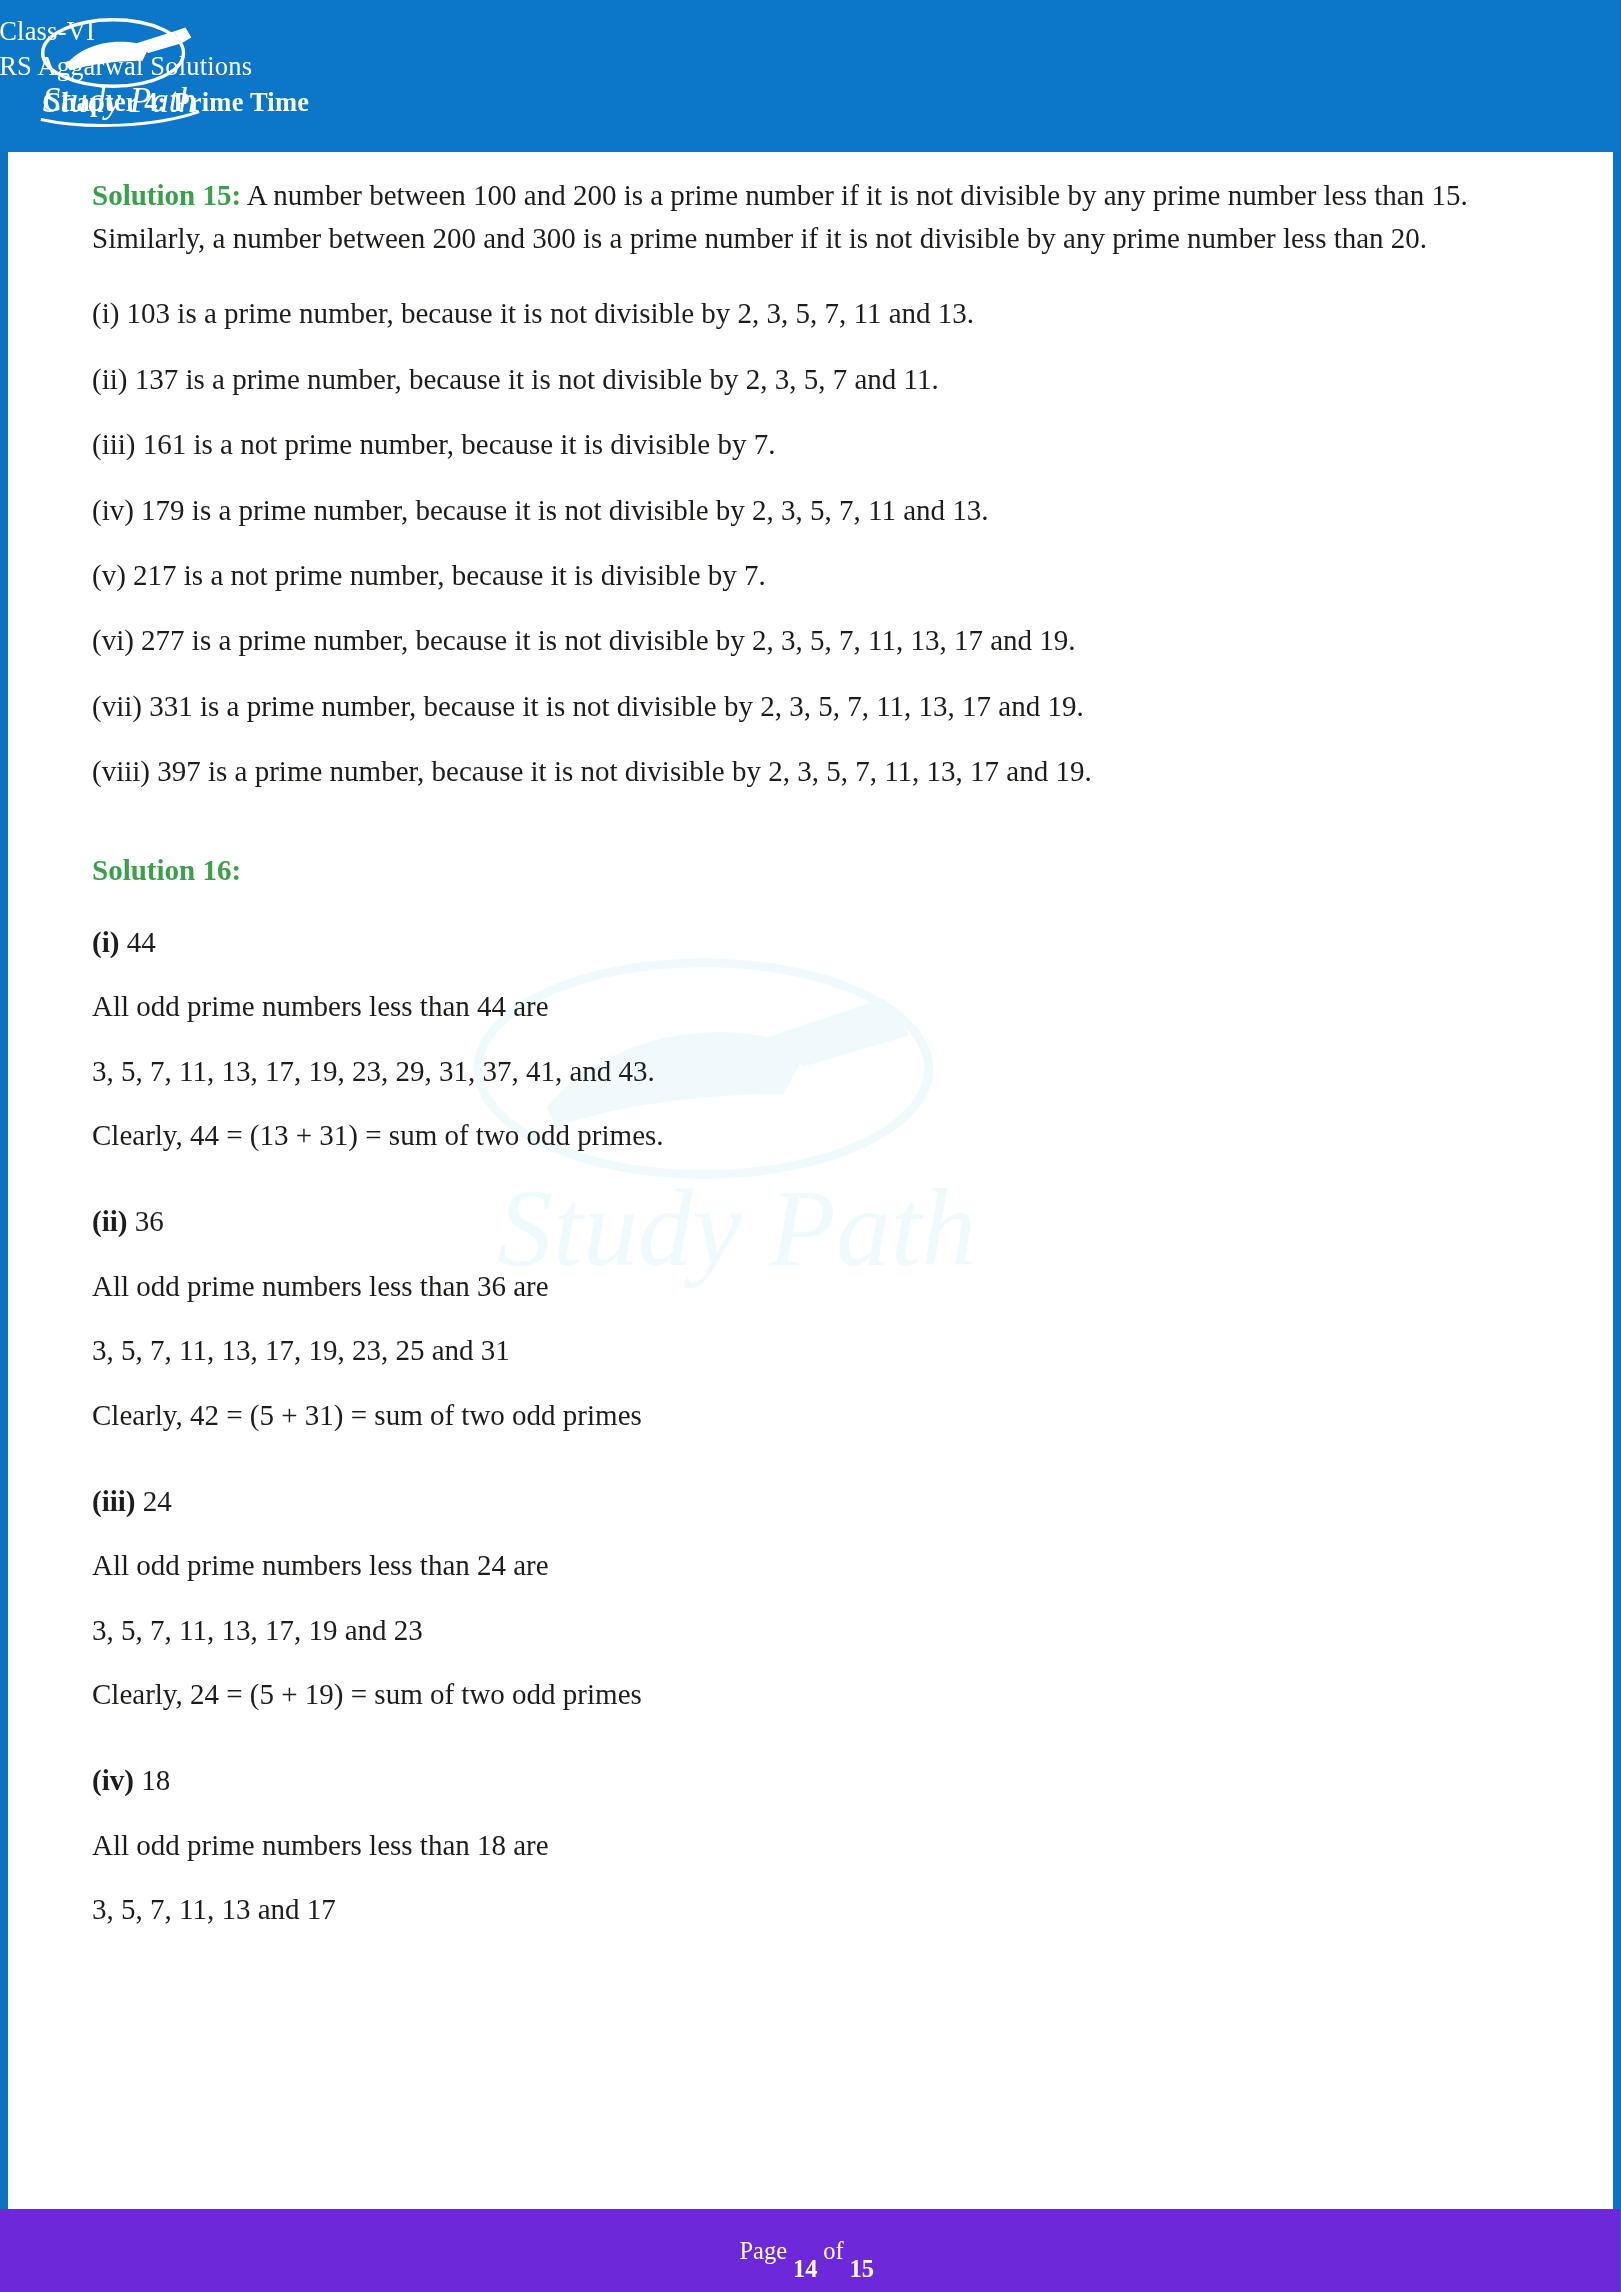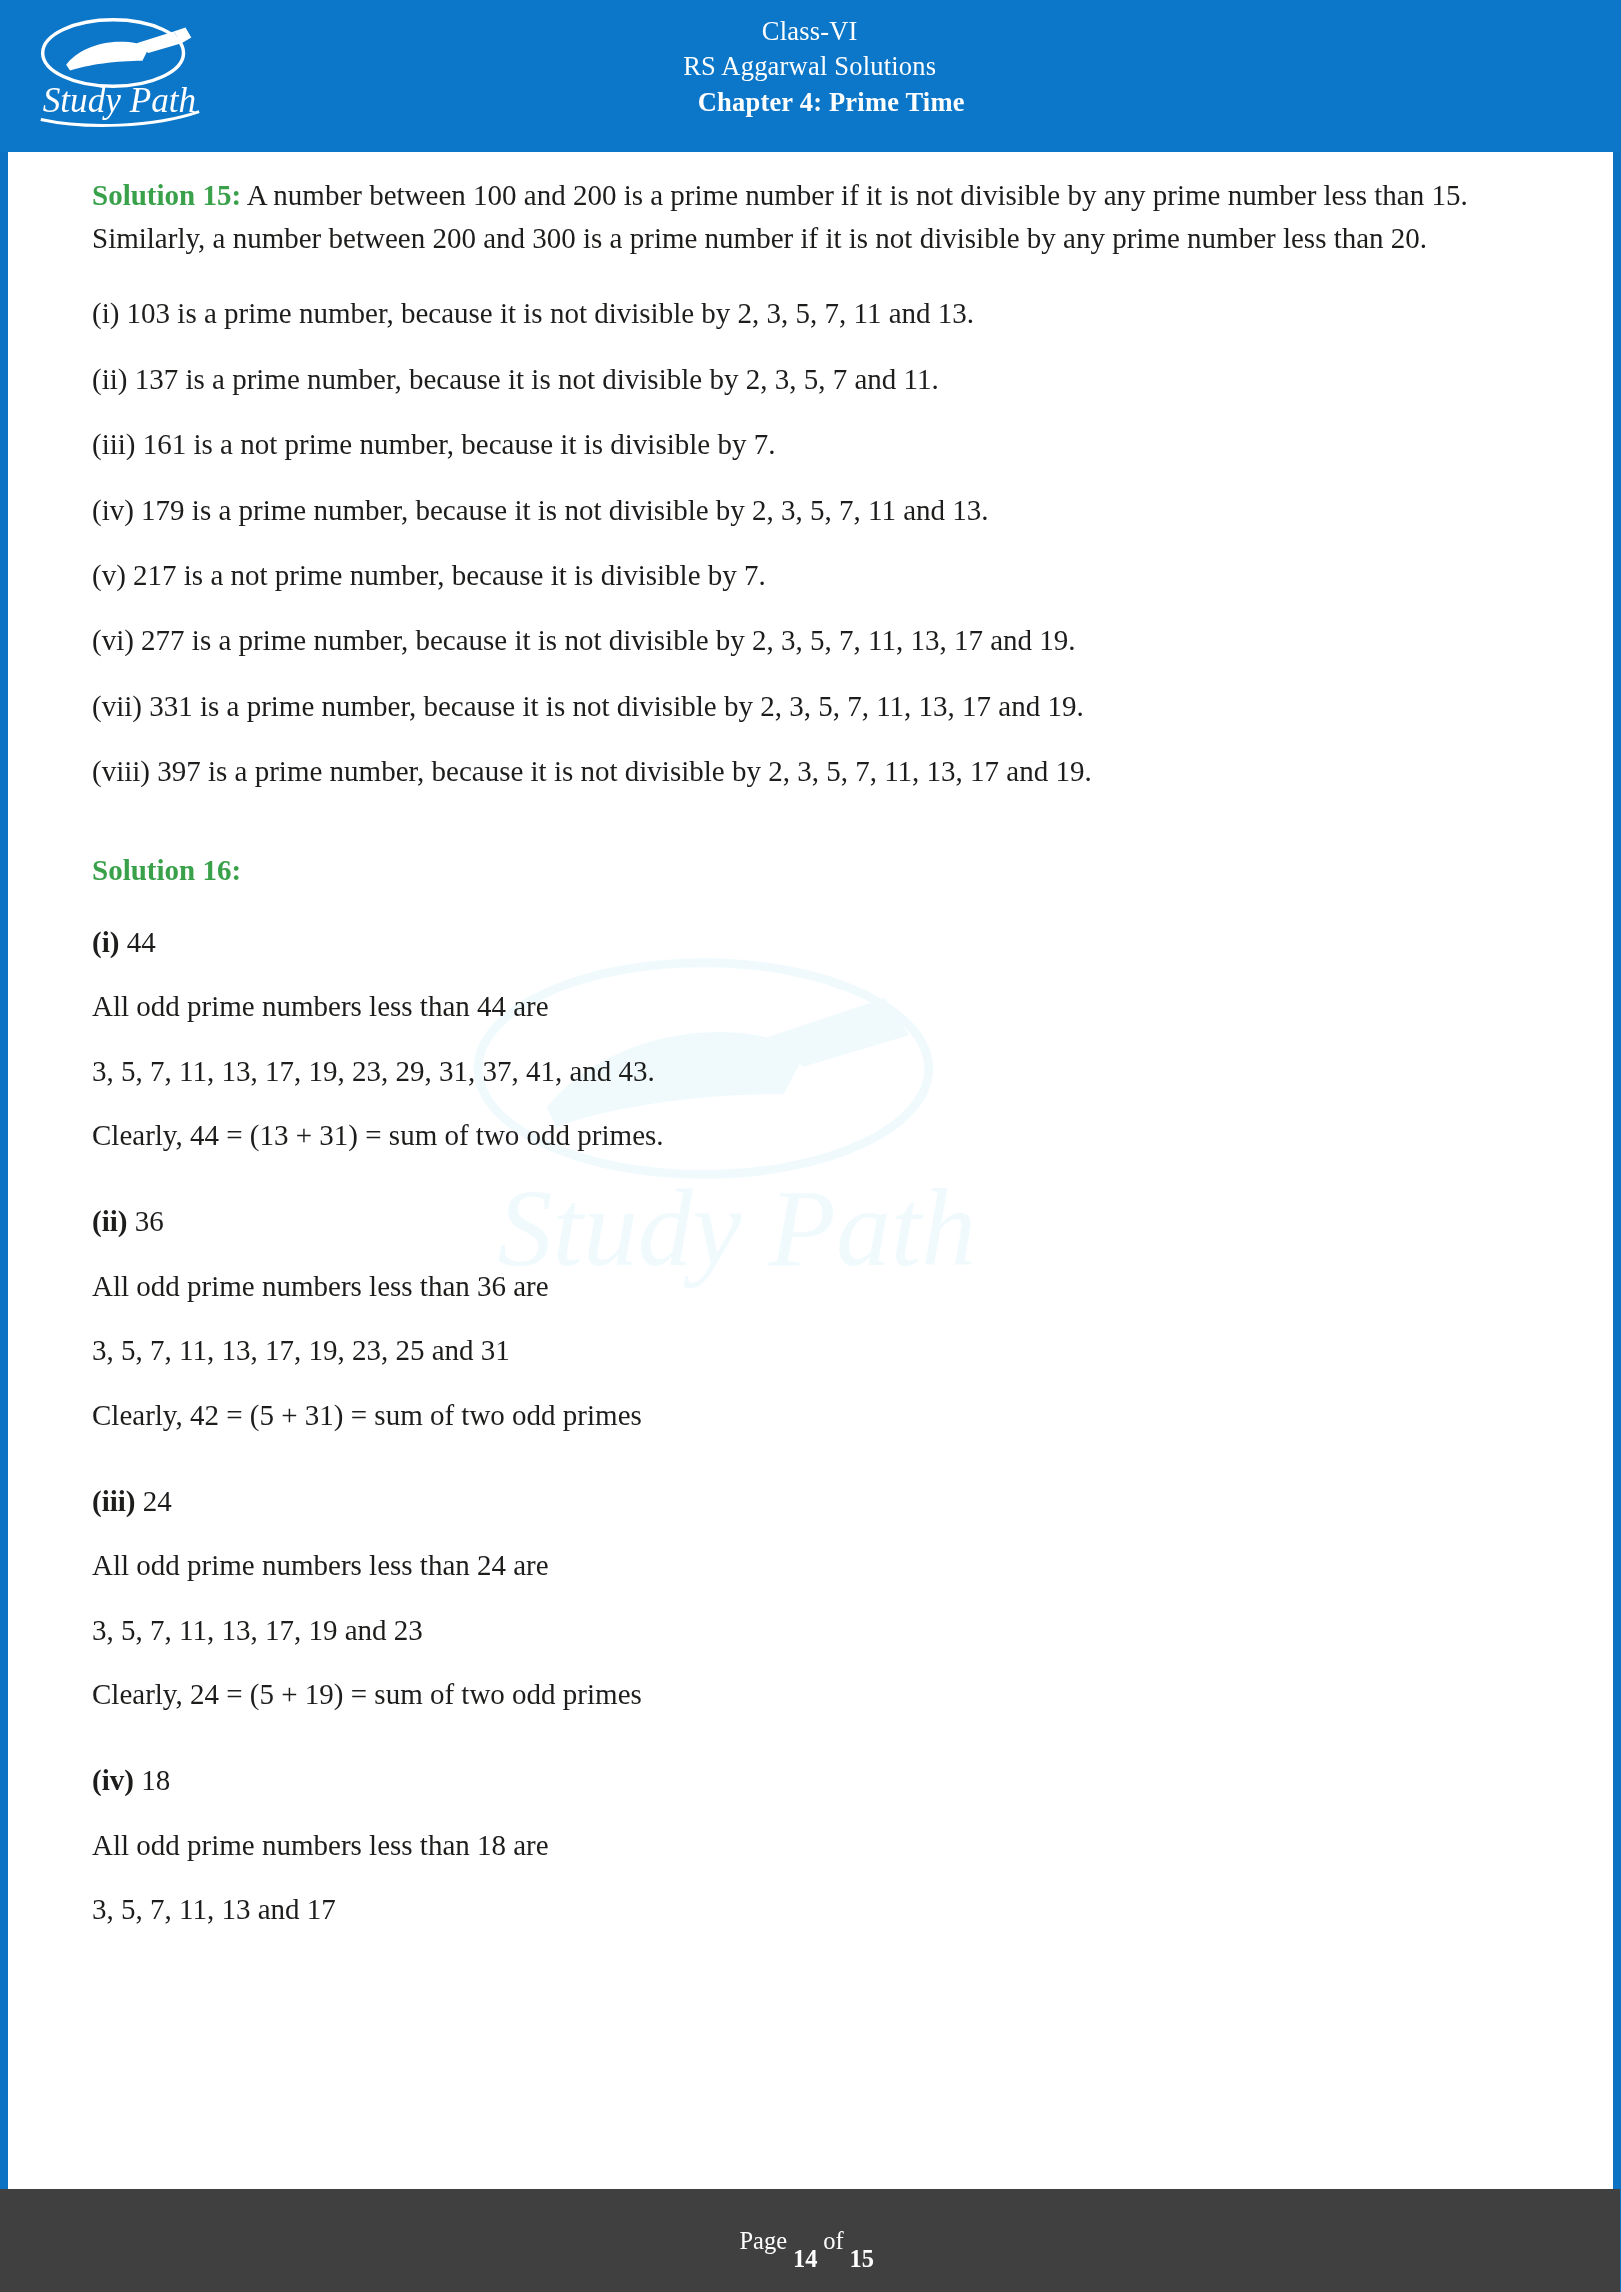--- a/index.html
+++ b/index.html
@@ -32,21 +32,20 @@
     height: 152px;
     background: #0c76c8;
     color: #ffffff;
     box-sizing: border-box;
   }
   .header-titles {
     position: absolute;
     top: 13.7px;
     left: 0;
     width: 100%;
-    text-align: center;
     line-height: 1.35;
   }
   .header-line {
     font-size: 26.5px;
     font-family: "Liberation Serif", serif;
     letter-spacing: 0.2px;
   }
   .header-line.chapter {
     font-weight: bold;
     padding-left: 43px;
@@ -104,22 +103,22 @@
     z-index: 0;
   }
   .content-layer { position: relative; z-index: 1; }
 
   
   .footer {
     position: absolute;
     bottom: 0;
     left: -8.8px;
     width: 1621px;
-    height: 104px;
-    background: #404040;
+    height: 84px;
+    background: #6d28d9;
     color: #ffffff;
     display: flex;
     align-items: center;
     justify-content: center;
     font-size: 24.5px;
     font-family: "Liberation Serif", serif;
   }
   .footer .pg-num { font-weight: bold; padding: 0 5.9px; margin-top: 35px; }
 </style>
 </head>

